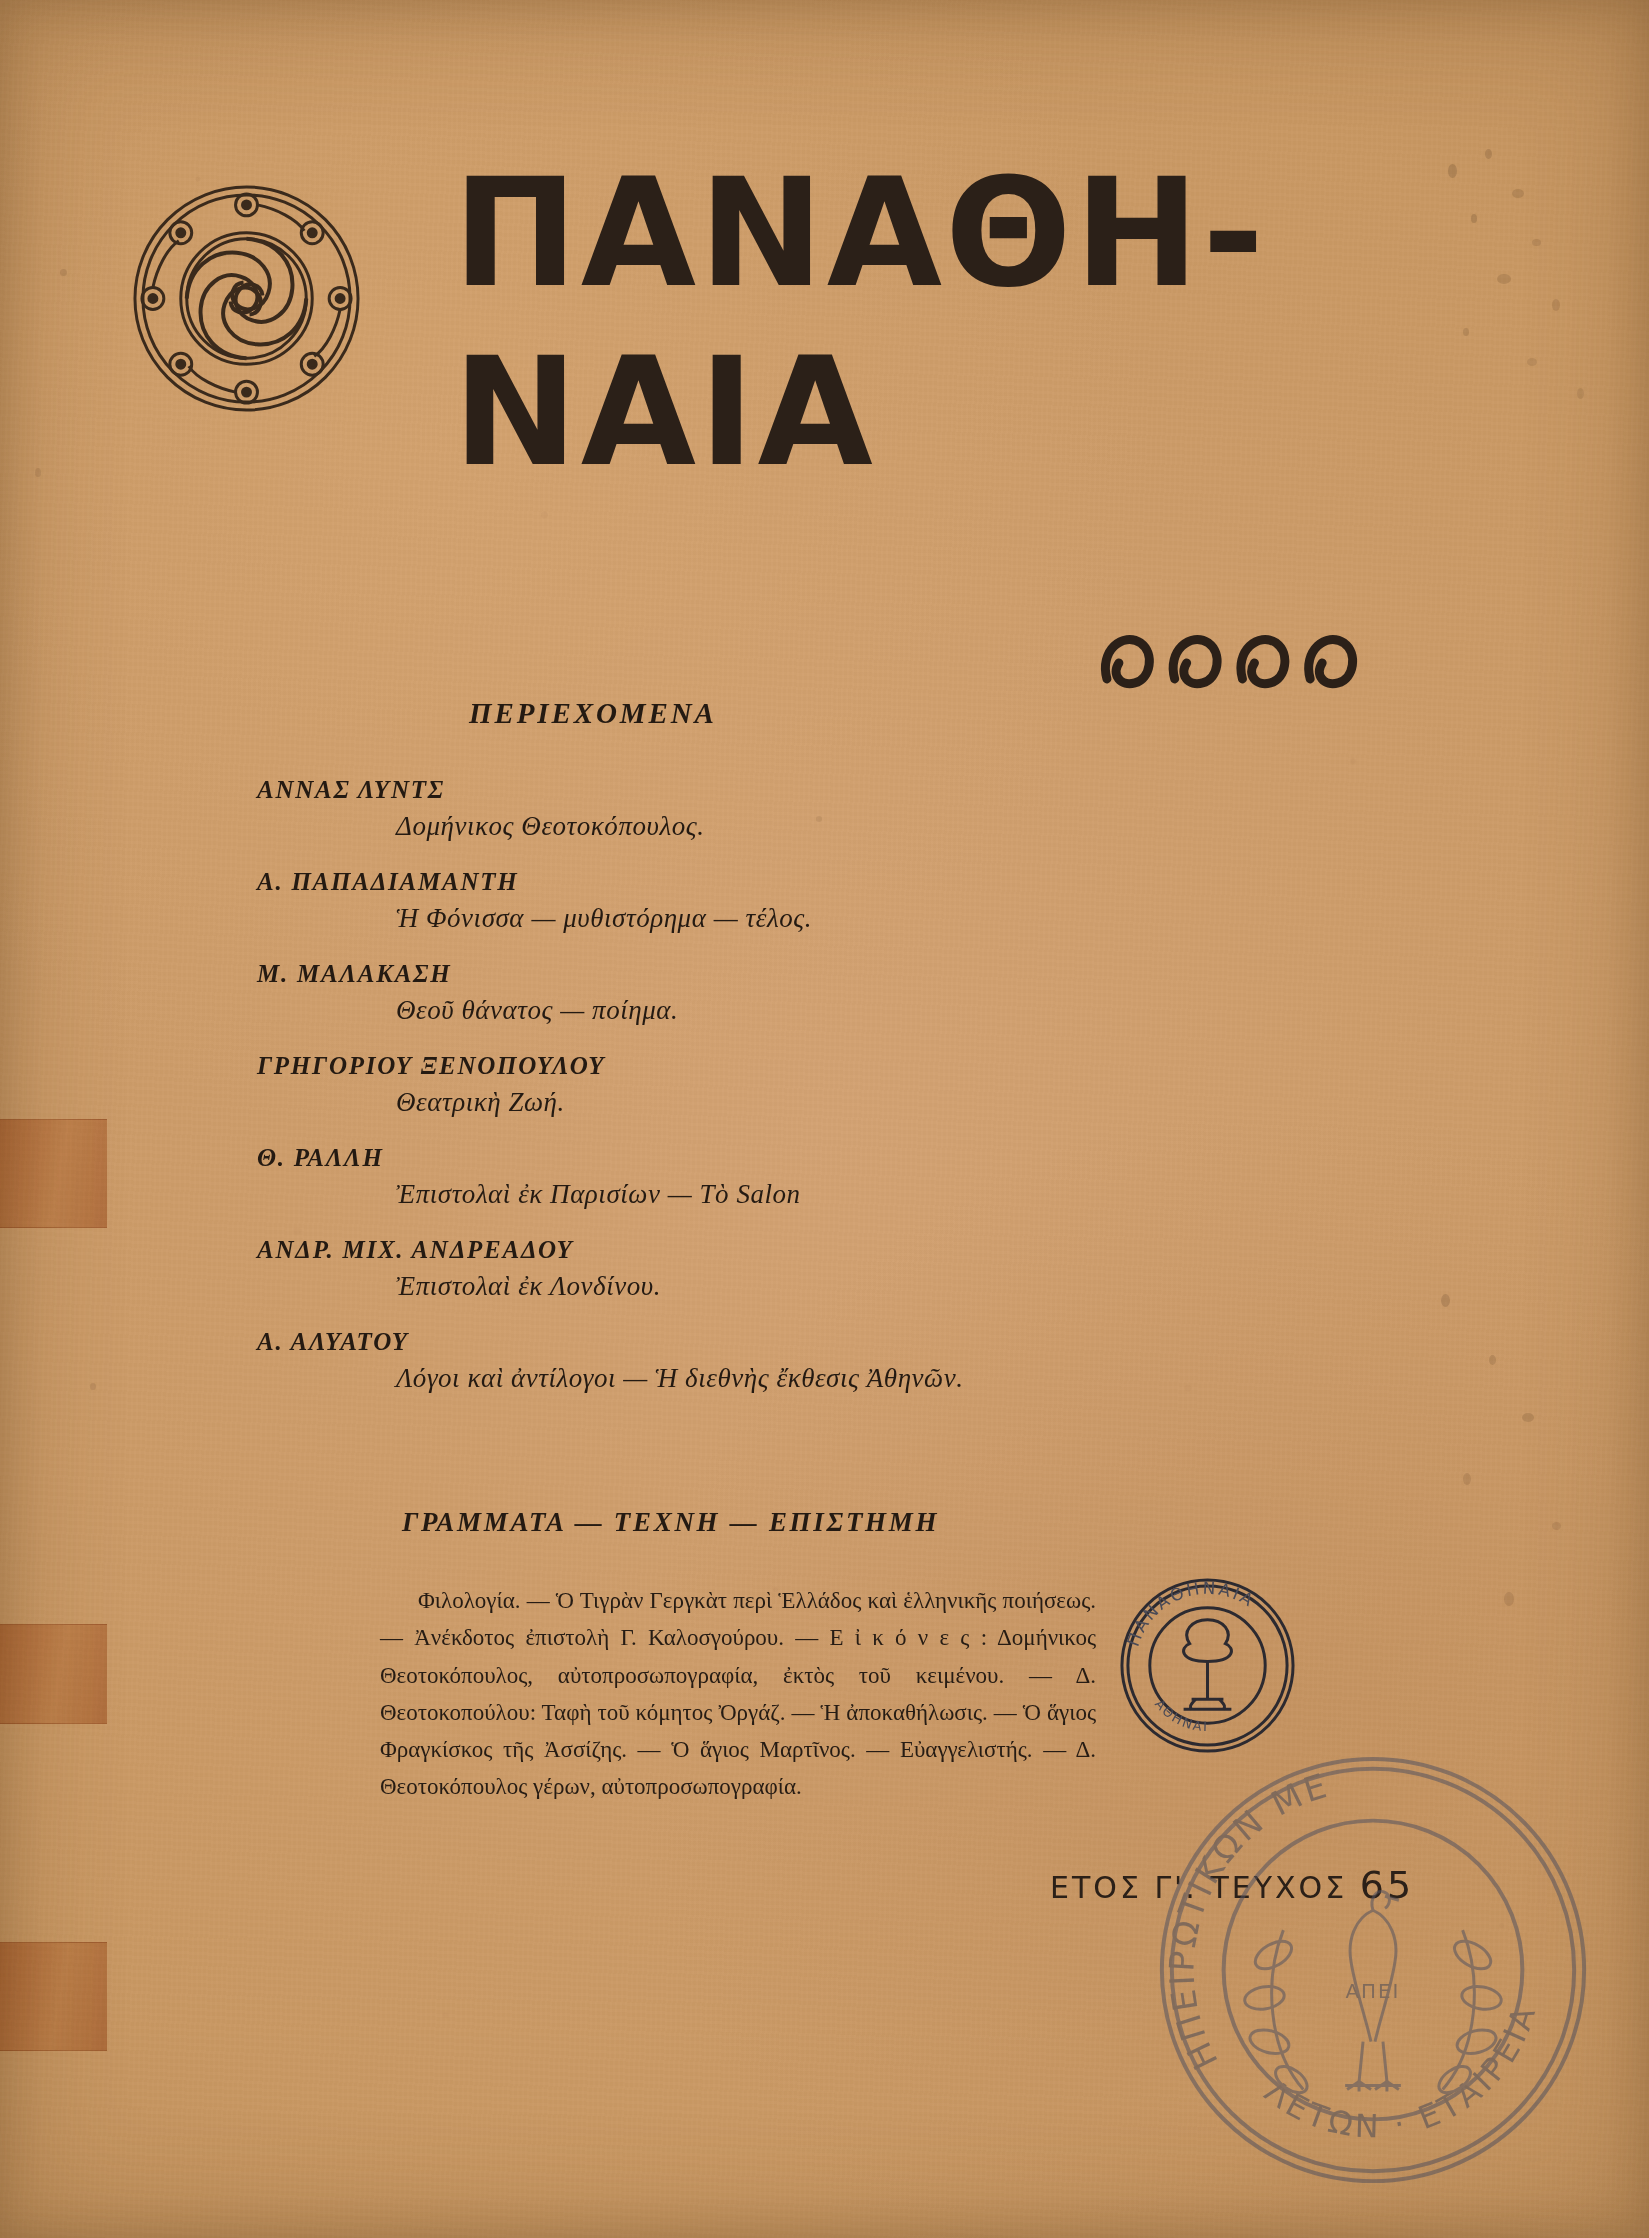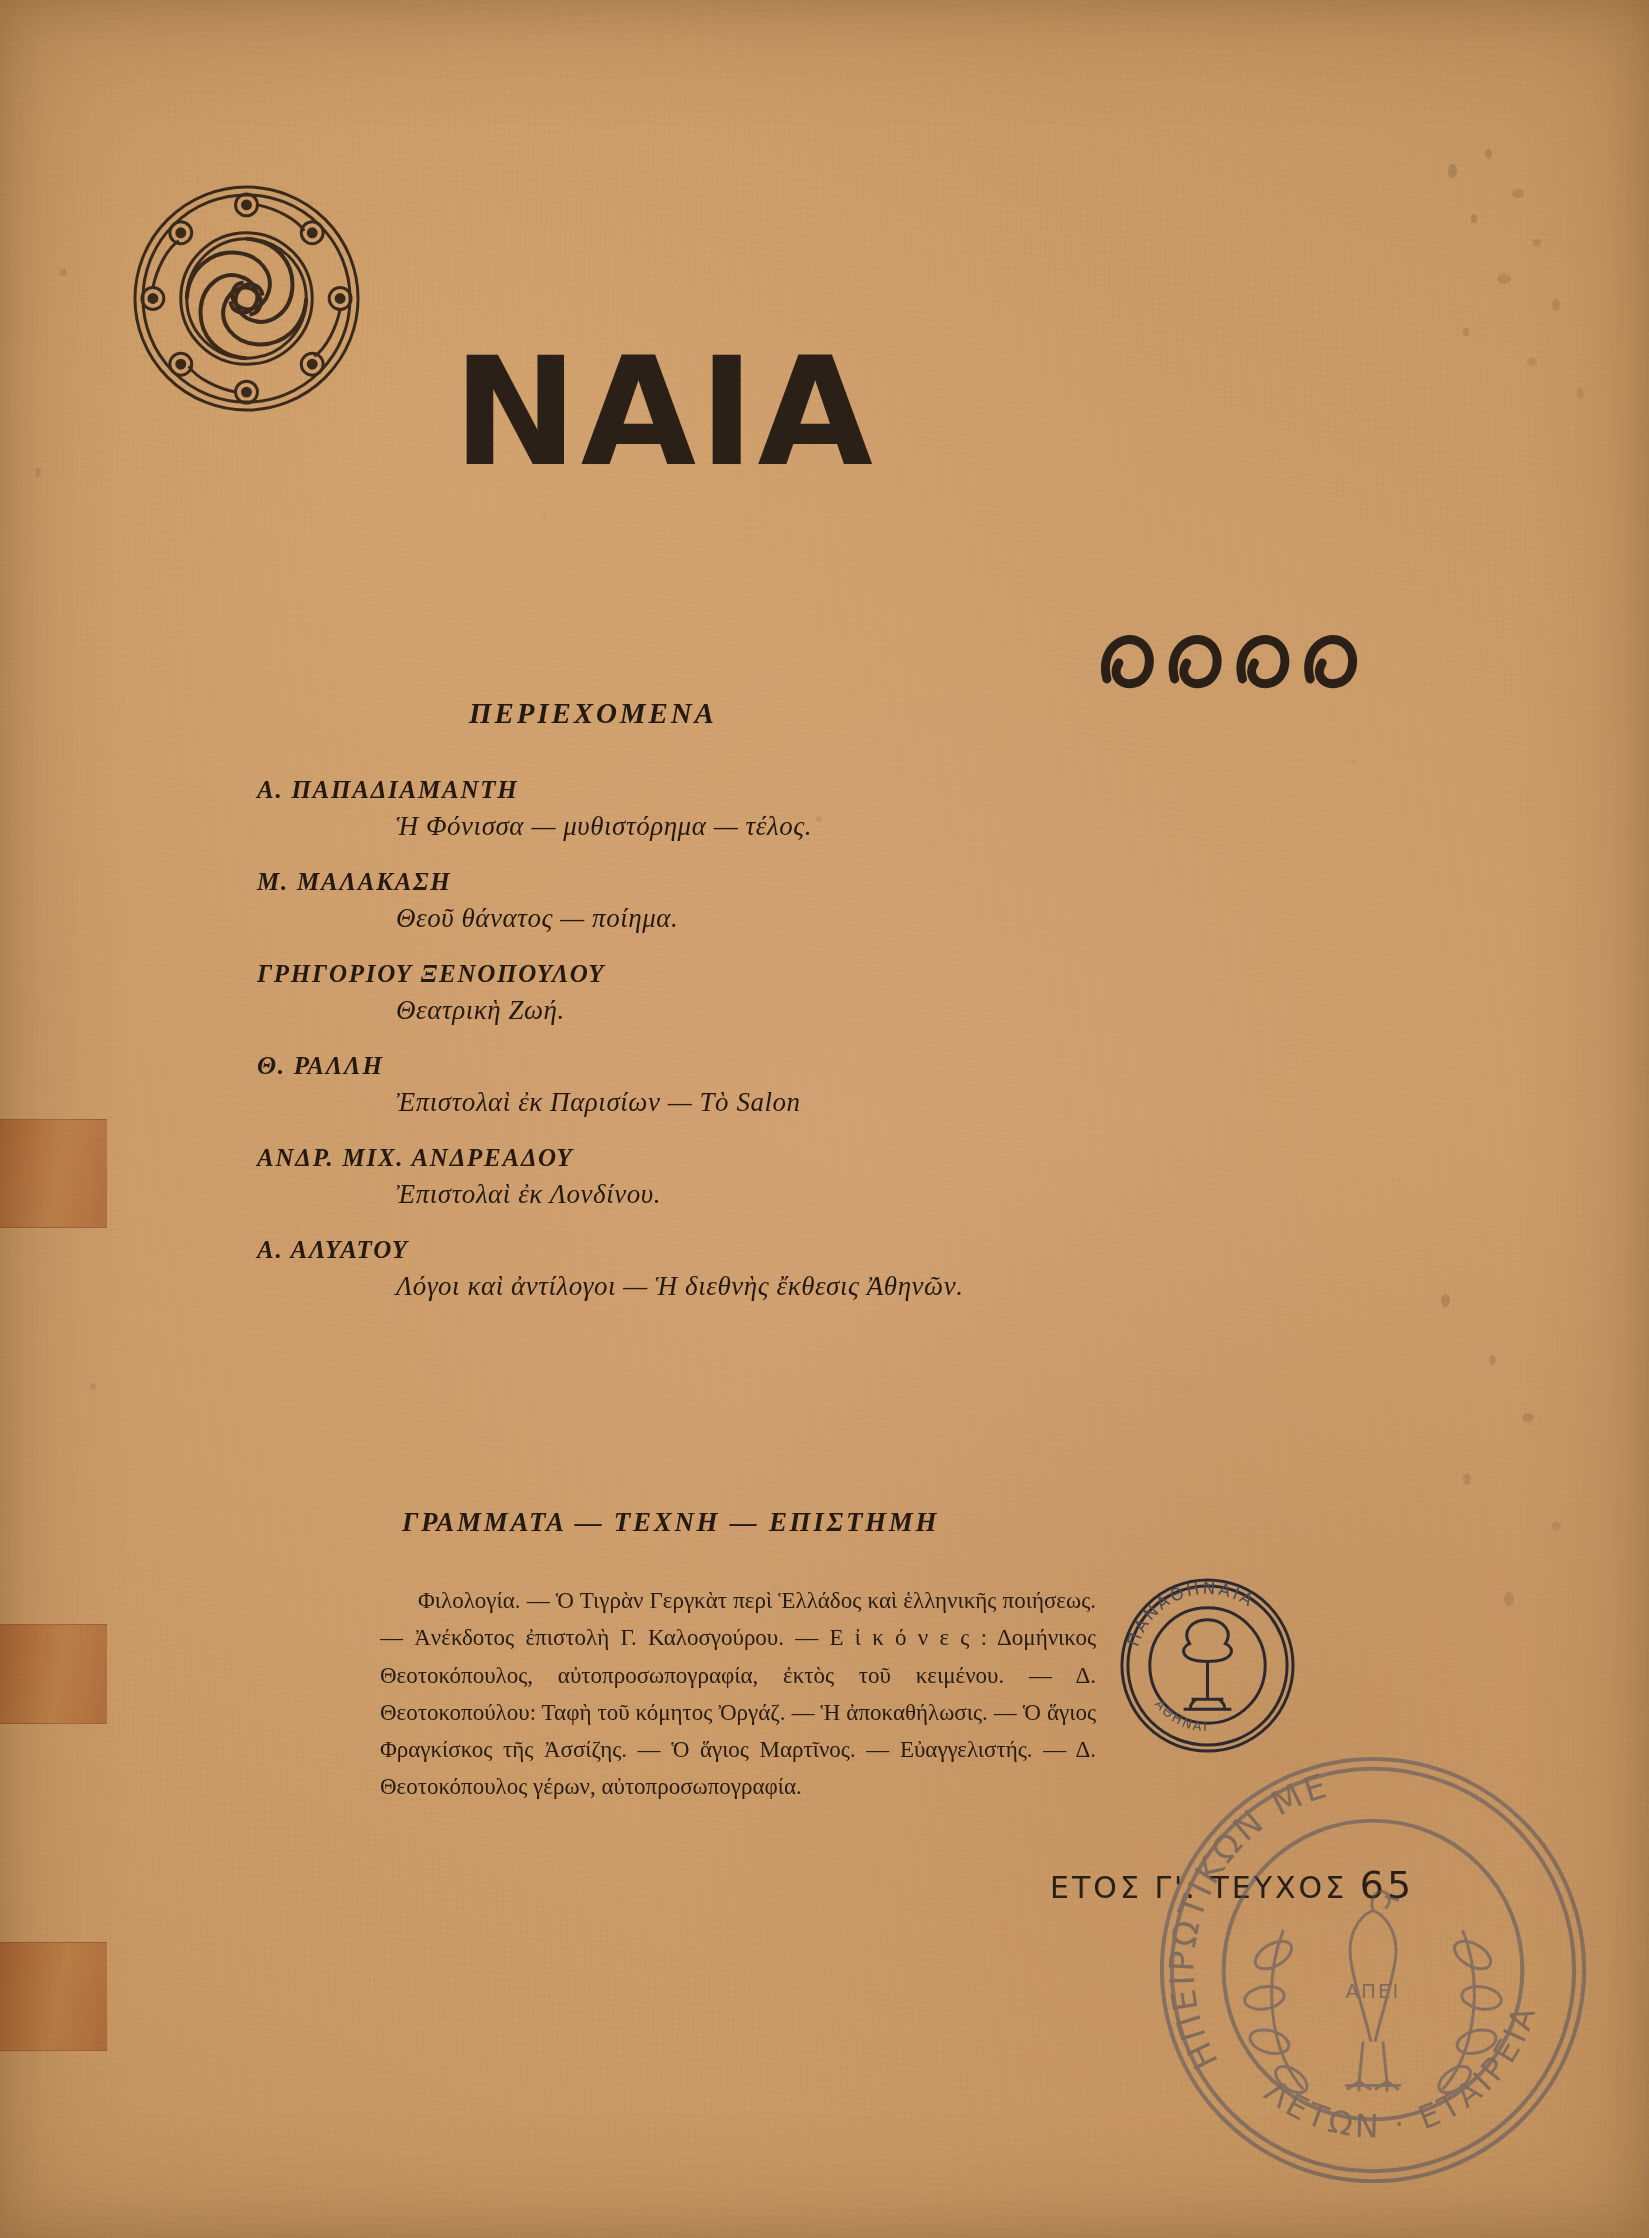--- a/index.html
+++ b/index.html
@@ -279,35 +279,40 @@
           <circle cx="54" cy="54" r="11"></circle>
             <circle cx="54" cy="54" r="4" fill="#3a2a1c"></circle>
           <path d="M131 26 C 150 30 170 40 178 52"></path>
           <path d="M214 131 C 210 150 200 170 188 178"></path>
           <path d="M109 214 C 90 210 70 200 62 188"></path>
           <path d="M26 109 C 30 90 40 70 52 62"></path>
         </g>
       </g>
     </svg>
 
+    <div class="title-line" id="title-1">ΠΑΝΑΘΗ-</div>
     <div class="title-line" id="title-2">ΝΑΙΑ</div>
 
     <svg id="squiggle" viewBox="0 0 280 90">
       <g fill="none" stroke="#2b2018" stroke-width="9" stroke-linecap="round">
         <path d="M14 62 C 6 34 30 14 48 26 C 62 36 58 62 42 66 C 28 70 18 58 26 46"></path>
         <path d="M82 62 C 74 34 98 14 116 26 C 130 36 126 62 110 66 C 96 70 86 58 94 46"></path>
         <path d="M150 62 C 142 34 166 14 184 26 C 198 36 194 62 178 66 C 164 70 154 58 162 46"></path>
         <path d="M218 62 C 210 34 234 14 252 26 C 266 36 262 62 246 66 C 232 70 222 58 230 46"></path>
       </g>
     </svg>
   </div>
 
   <div id="contents-heading">ΠΕΡΙΕΧΟΜΕΝΑ</div>
 
   <div id="toc">
+    <div class="toc-entry">
+      <div class="toc-author">ΑΝΝΑΣ ΛΥΝΤΣ</div>
+      <div class="toc-title">Δομήνικος Θεοτοκόπουλος.</div>
+    </div>
     <div class="toc-entry">
       <div class="toc-author">Α. ΠΑΠΑΔΙΑΜΑΝΤΗ</div>
       <div class="toc-title">Ἡ Φόνισσα — μυθιστόρημα — τέλος.</div>
     </div>
     <div class="toc-entry">
       <div class="toc-author">Μ. ΜΑΛΑΚΑΣΗ</div>
       <div class="toc-title">Θεοῦ θάνατος — ποίημα.</div>
     </div>
     <div class="toc-entry">
       <div class="toc-author">ΓΡΗΓΟΡΙΟΥ ΞΕΝΟΠΟΥΛΟΥ</div>

